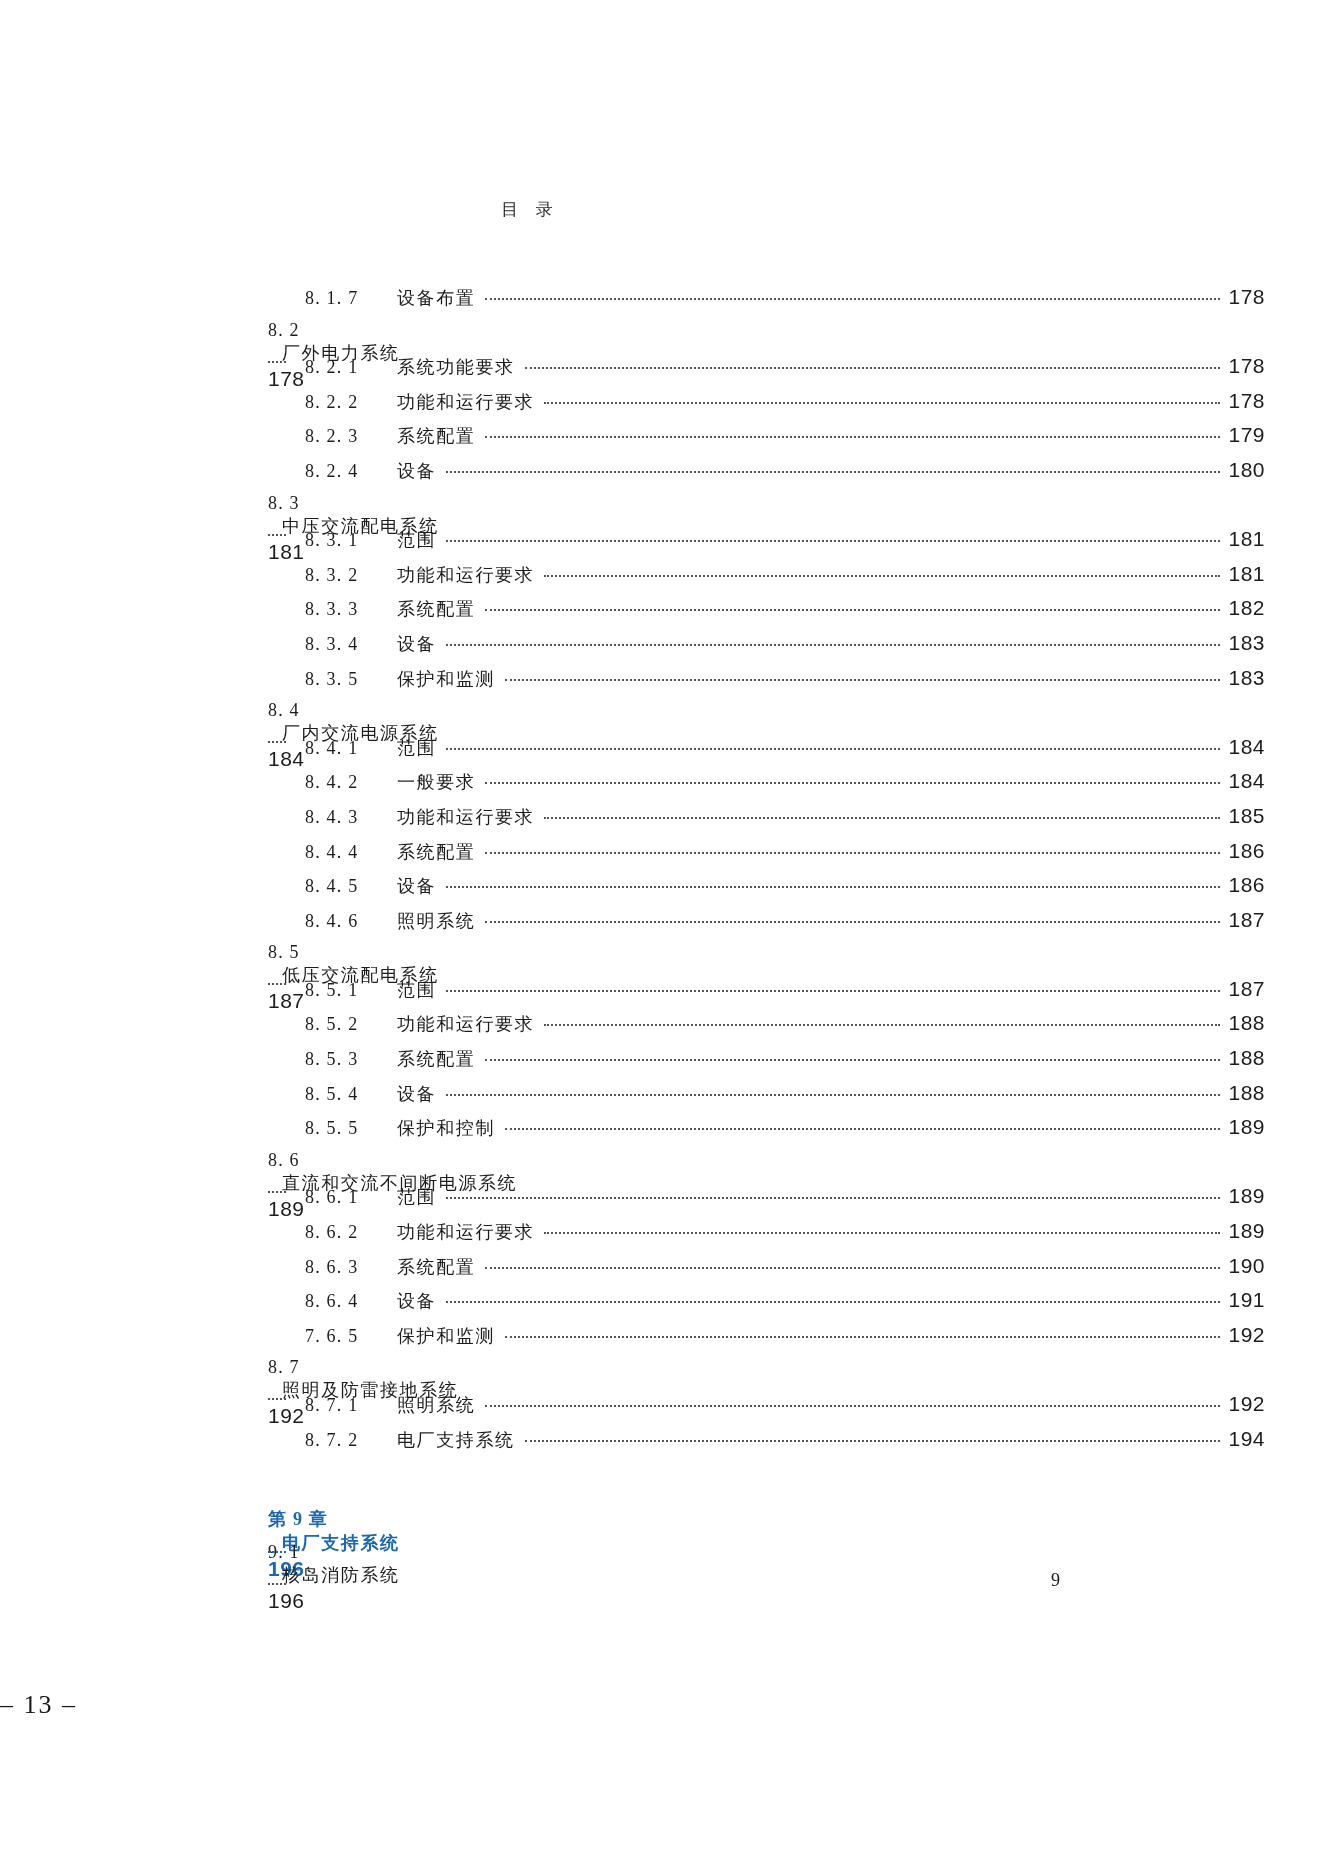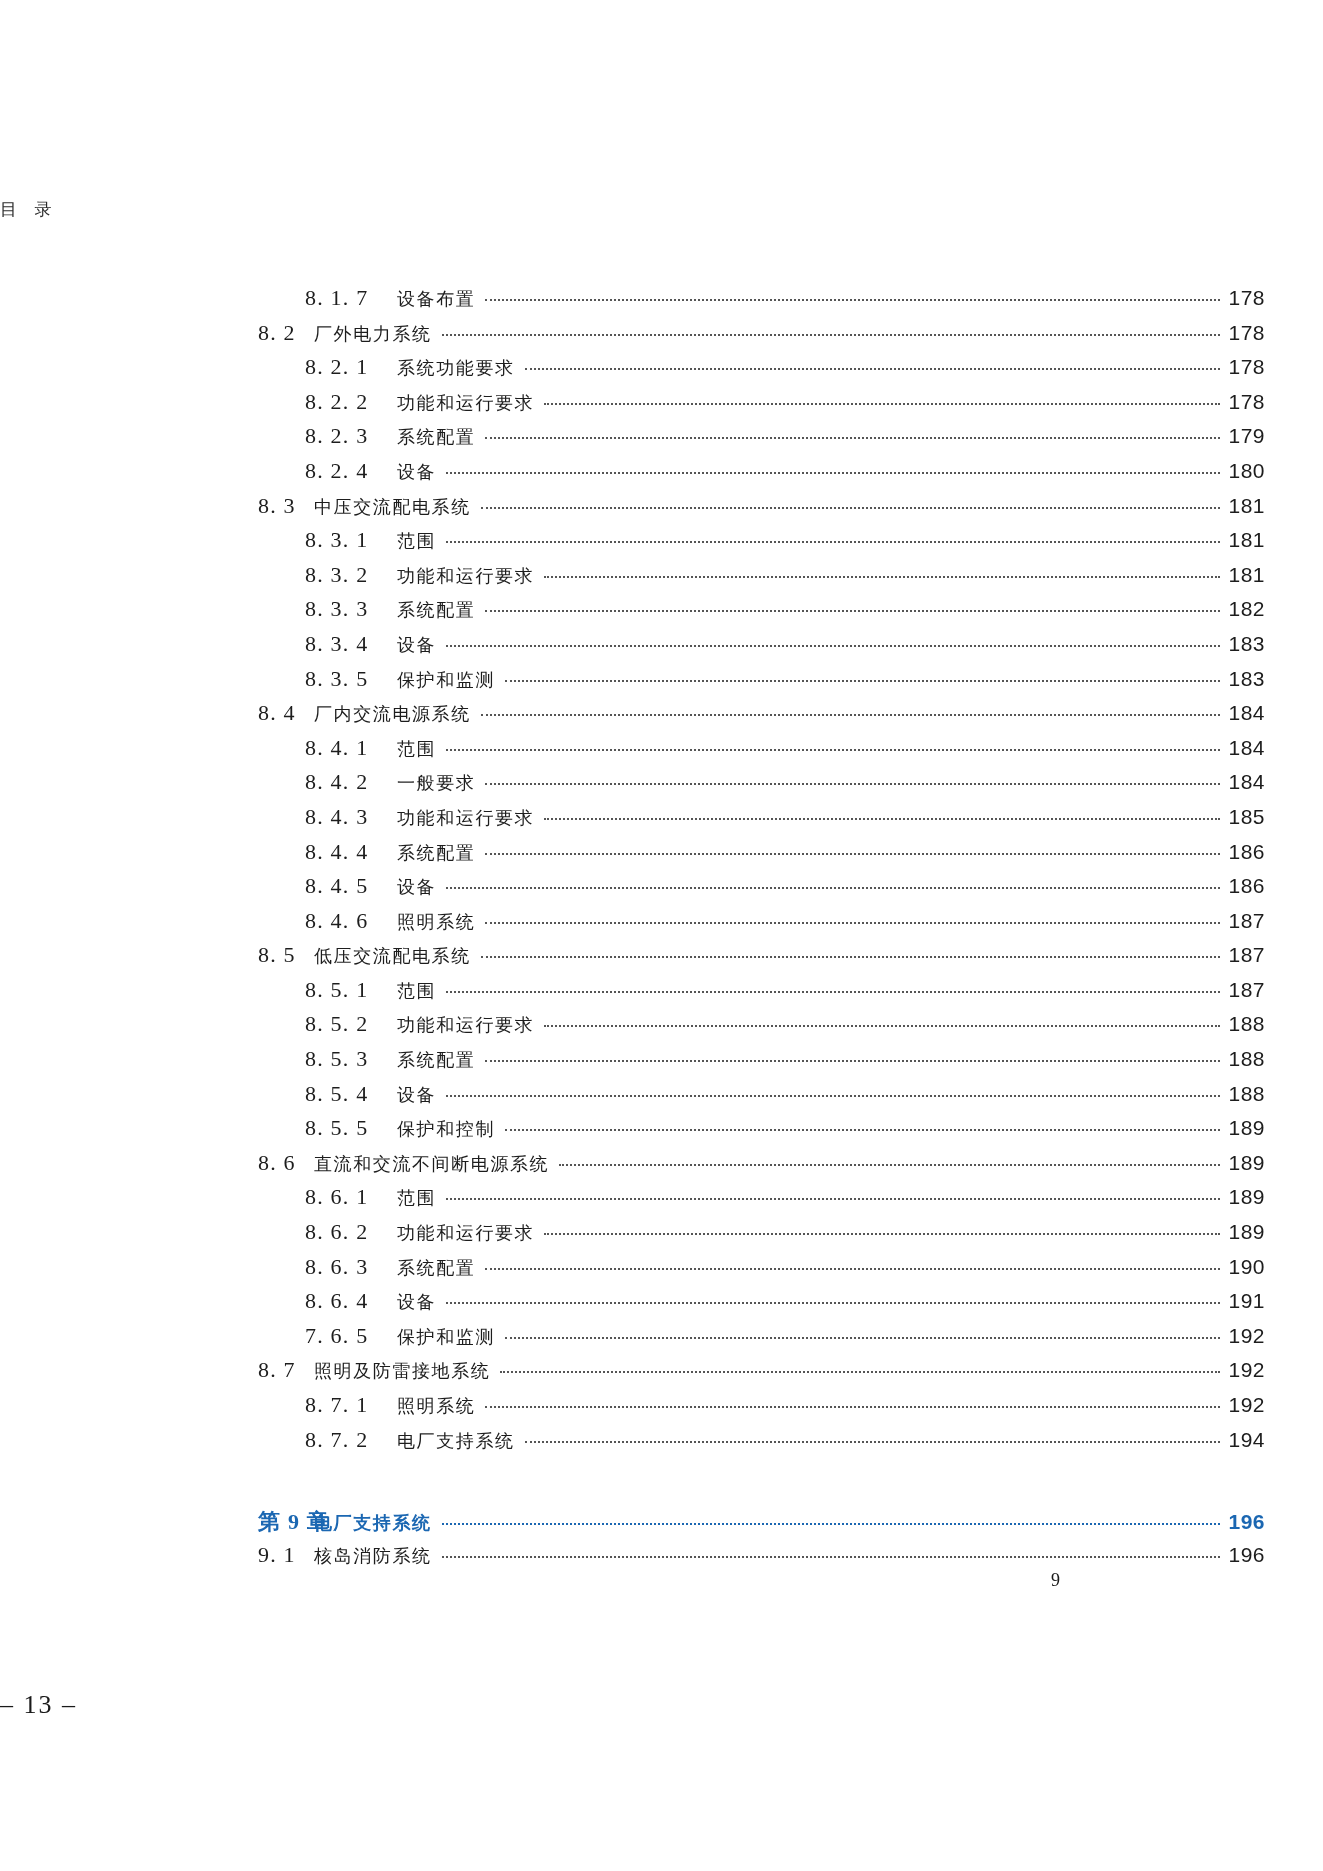--- a/index.html
+++ b/index.html
@@ -20,21 +20,21 @@
     top: 0;
     width: 1323px;
     height: 1871px;
     background: #ffffff;
   }
   .header {
     position: absolute;
     left: 0;
     top: 198px;
     width: 1060px;
-    text-align: left;
+    text-align: center;
     font-size: 17px;
     letter-spacing: 6px;
     color: #2b2b2b;
     font-family: "DejaVu Sans", sans-serif;
   }
   .toc {
     position: absolute;
     left: 0;
     top: 285px;
     width: 1323px;
@@ -46,21 +46,21 @@
     font-size: 18.5px;
     color: #1d1d1d;
     font-family: "DejaVu Sans", sans-serif;
   }
   .num {
     display: inline-block;
     text-align: left;
     white-space: nowrap;
     letter-spacing: 1.2px;
     font-family: "Liberation Serif", serif;
-    font-size: 22px;
+    font-size: 18px;
   }
   .label {
     white-space: nowrap;
     letter-spacing: 1.6px;
     padding-left: 14px;
     font-size: 18px;
   }
   .leader {
     flex: 1 1 auto;
     margin: 0 8px 0 10px;
@@ -72,21 +72,21 @@
   }
   .pageno {
     white-space: nowrap;
     font-family: Liberation Sans, sans-serif;
     font-size: 21px;
     letter-spacing: 0.5px;
     text-align: center;
   }
 
   
-  .lvl2 { padding-left: 258px; }
+  .lvl2 { padding-left: 258px; flex-direction: column; }
   .lvl2 .num { width: 42px; }
   .lvl3 { padding-left: 305px; }
   .lvl3 .num { width: 78px; }
 
   .toc-row .tail { width: 58px; text-align: right; }
 
   .chapter {
     color: #1b67b2;
     font-weight: bold;
   }

